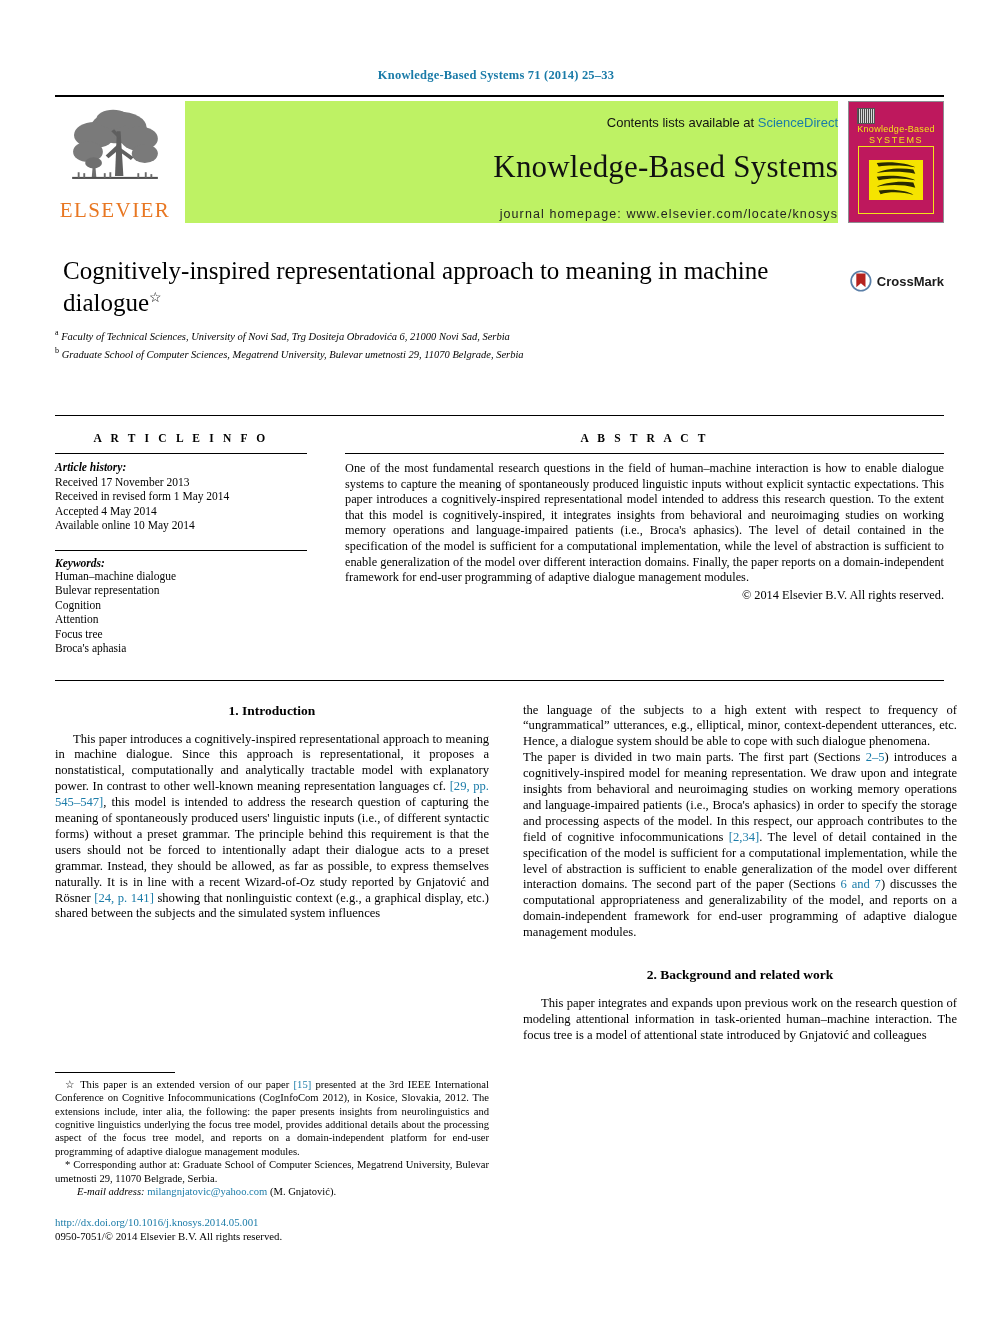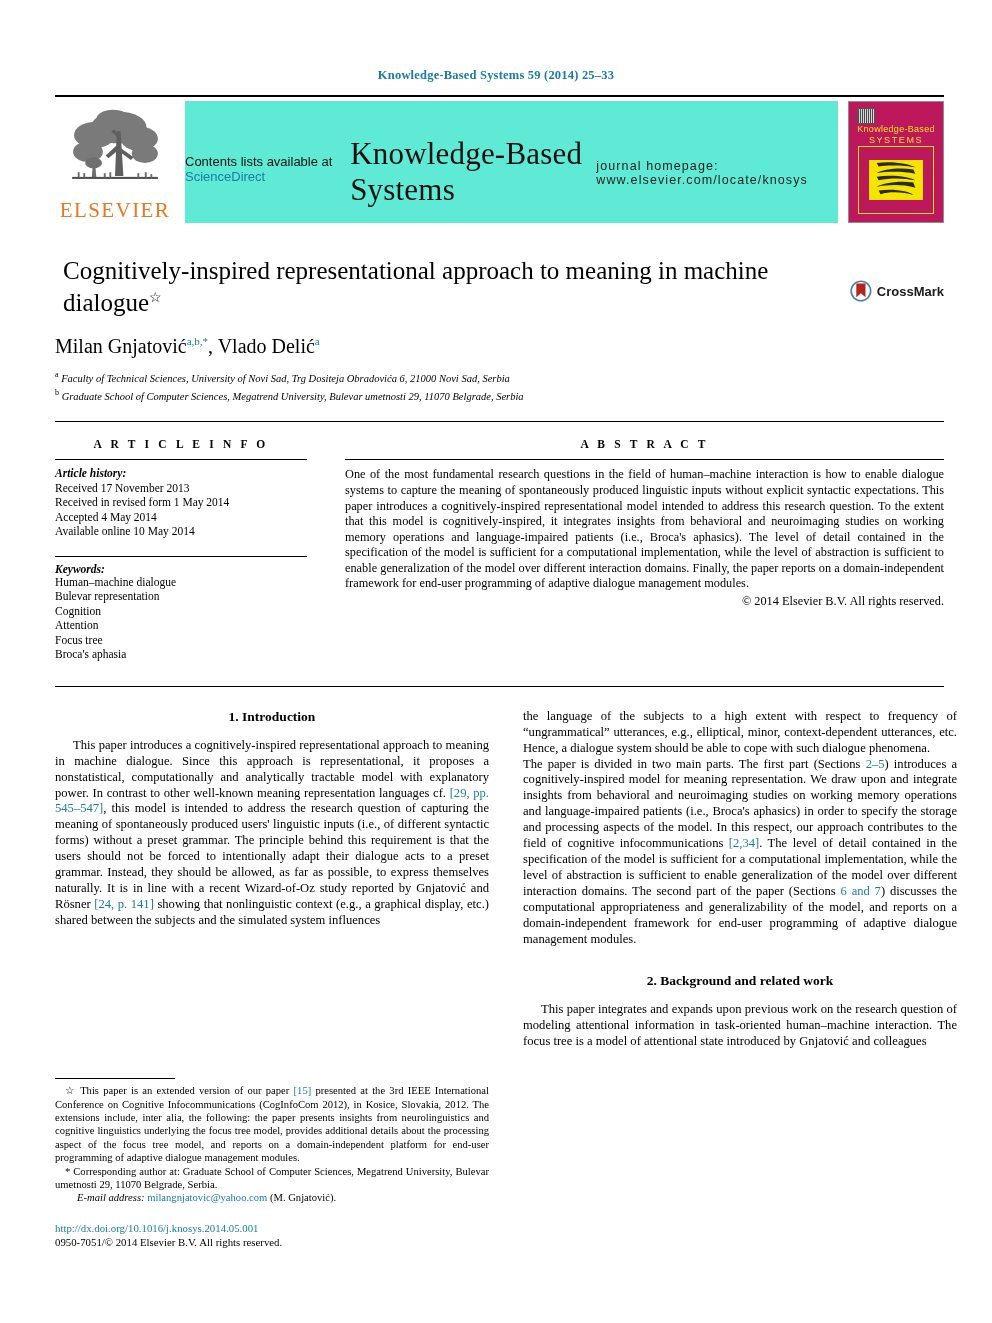--- a/index.html
+++ b/index.html
@@ -55,26 +55,26 @@
   .tree-svg { display:block; }
   .elsevier-word {
     font-family: "Liberation Serif", serif;
     color: #E87722;
     font-size: 21px;
     letter-spacing: 1.4px;
     margin-top: 1px;
   }
   .masthead-center {
     flex: 1 1 auto;
-    background: #5eead4;
+    background: #bef264;
     margin-left: 10px;
     margin-right: 10px;
     display: flex;
-    flex-direction: row;
-    align-items: center;
+    flex-direction: column;
+    align-items: flex-end;
     justify-content: flex-start;
     position: relative;
   }
   .contents-line {
     font-family: "Liberation Sans", sans-serif;
     font-size: 13px;
     margin-top: 14px;
     color: #111;
   }
   .contents-line .sd { color: #1a7ba8; }
@@ -154,21 +154,21 @@
   .affiliations {
     margin-top: 10px;
     font-family: "Liberation Serif", serif;
     font-style: italic;
     font-size: 10.5px;
     line-height: 14px;
   }
   .affiliations sup { font-style: normal; font-size: 8px; }
   .crossmark {
     position: absolute;
-    right: 0; top: 14px;
+    right: 0; top: 4px;
     width: 94px; height: 40px;
     display: flex; align-items: center;
   }
   .crossmark-text {
     font-family: "Liberation Sans", sans-serif;
     font-weight: bold;
     font-size: 13px;
     margin-left: 5px;
     color: #1a1a1a;
   }
@@ -252,21 +252,21 @@
   }
   .fn .em { font-style: italic; }
   .doi-block { margin-top: 16px; font-size: 10.8px; line-height: 14px; }
   .doi-block .doi { color: #1a7ba8; }
 </style>
 </head>
 <body>
 
 <div class="page">
 
-  <div class="running-head">Knowledge-Based Systems 59 (2014) 25–33</div>
+  <div class="running-head">Knowledge-Based Systems 71 (2014) 25–33</div>
 
   <div class="masthead-wrap">
 
     <div class="elsevier-logo">
       <svg class="tree-svg" width="108" height="88" viewBox="0 0 108 88">
         <g fill="#7a7a7a">
           <ellipse cx="58" cy="22" rx="30" ry="17"></ellipse>
           <ellipse cx="32" cy="30" rx="22" ry="14"></ellipse>
           <ellipse cx="80" cy="34" rx="20" ry="13"></ellipse>
           <ellipse cx="52" cy="13" rx="18" ry="10"></ellipse>
@@ -331,23 +331,20 @@
     <h1 class="paper-title"><span>Cognitively-inspired representational approach to meaning in machine dialogue</span><span class="star">☆</span></h1>
 
     <div class="crossmark">
       <svg width="38" height="38" viewBox="0 0 38 38">
         <circle cx="19" cy="19" r="17" fill="#ffffff" stroke="#5a7fa8" stroke-width="3"></circle>
         <path d="M11 6 L27 6 L27 30 L19 23 L11 30 Z" fill="#b5231f"></path>
       </svg>
       <span class="crossmark-text">CrossMark</span>
     </div>
 
-    <div class="authors">
-      <span>Milan Gnjatović</span><sup>a,b,*</sup>, <span>Vlado Delić</span><sup>a</sup>
-    </div>
 
     <div class="affiliations">
       <div><sup>a</sup> <span>Faculty of Technical Sciences, University of Novi Sad, Trg Dositeja Obradovića 6, 21000 Novi Sad, Serbia</span></div>
       <div><sup>b</sup> <span>Graduate School of Computer Sciences, Megatrend University, Bulevar umetnosti 29, 11070 Belgrade, Serbia</span></div>
     </div>
   </div>
 
   <div class="info-abstract">
     <div class="col-info">
       <div class="sec-head">A R T I C L E  I N F O</div>

